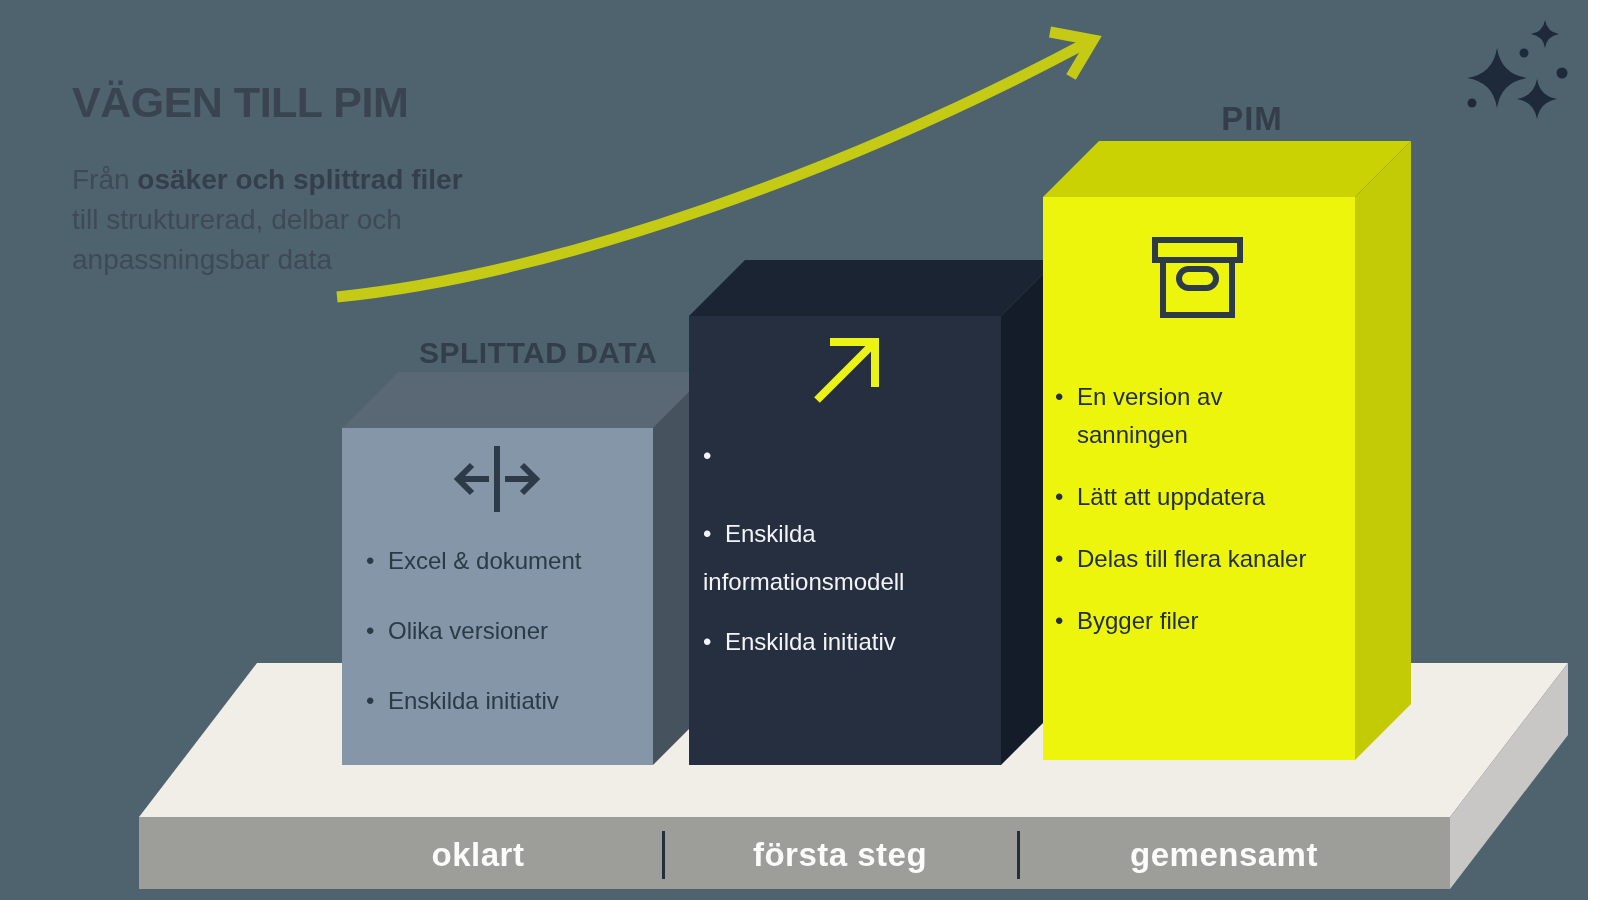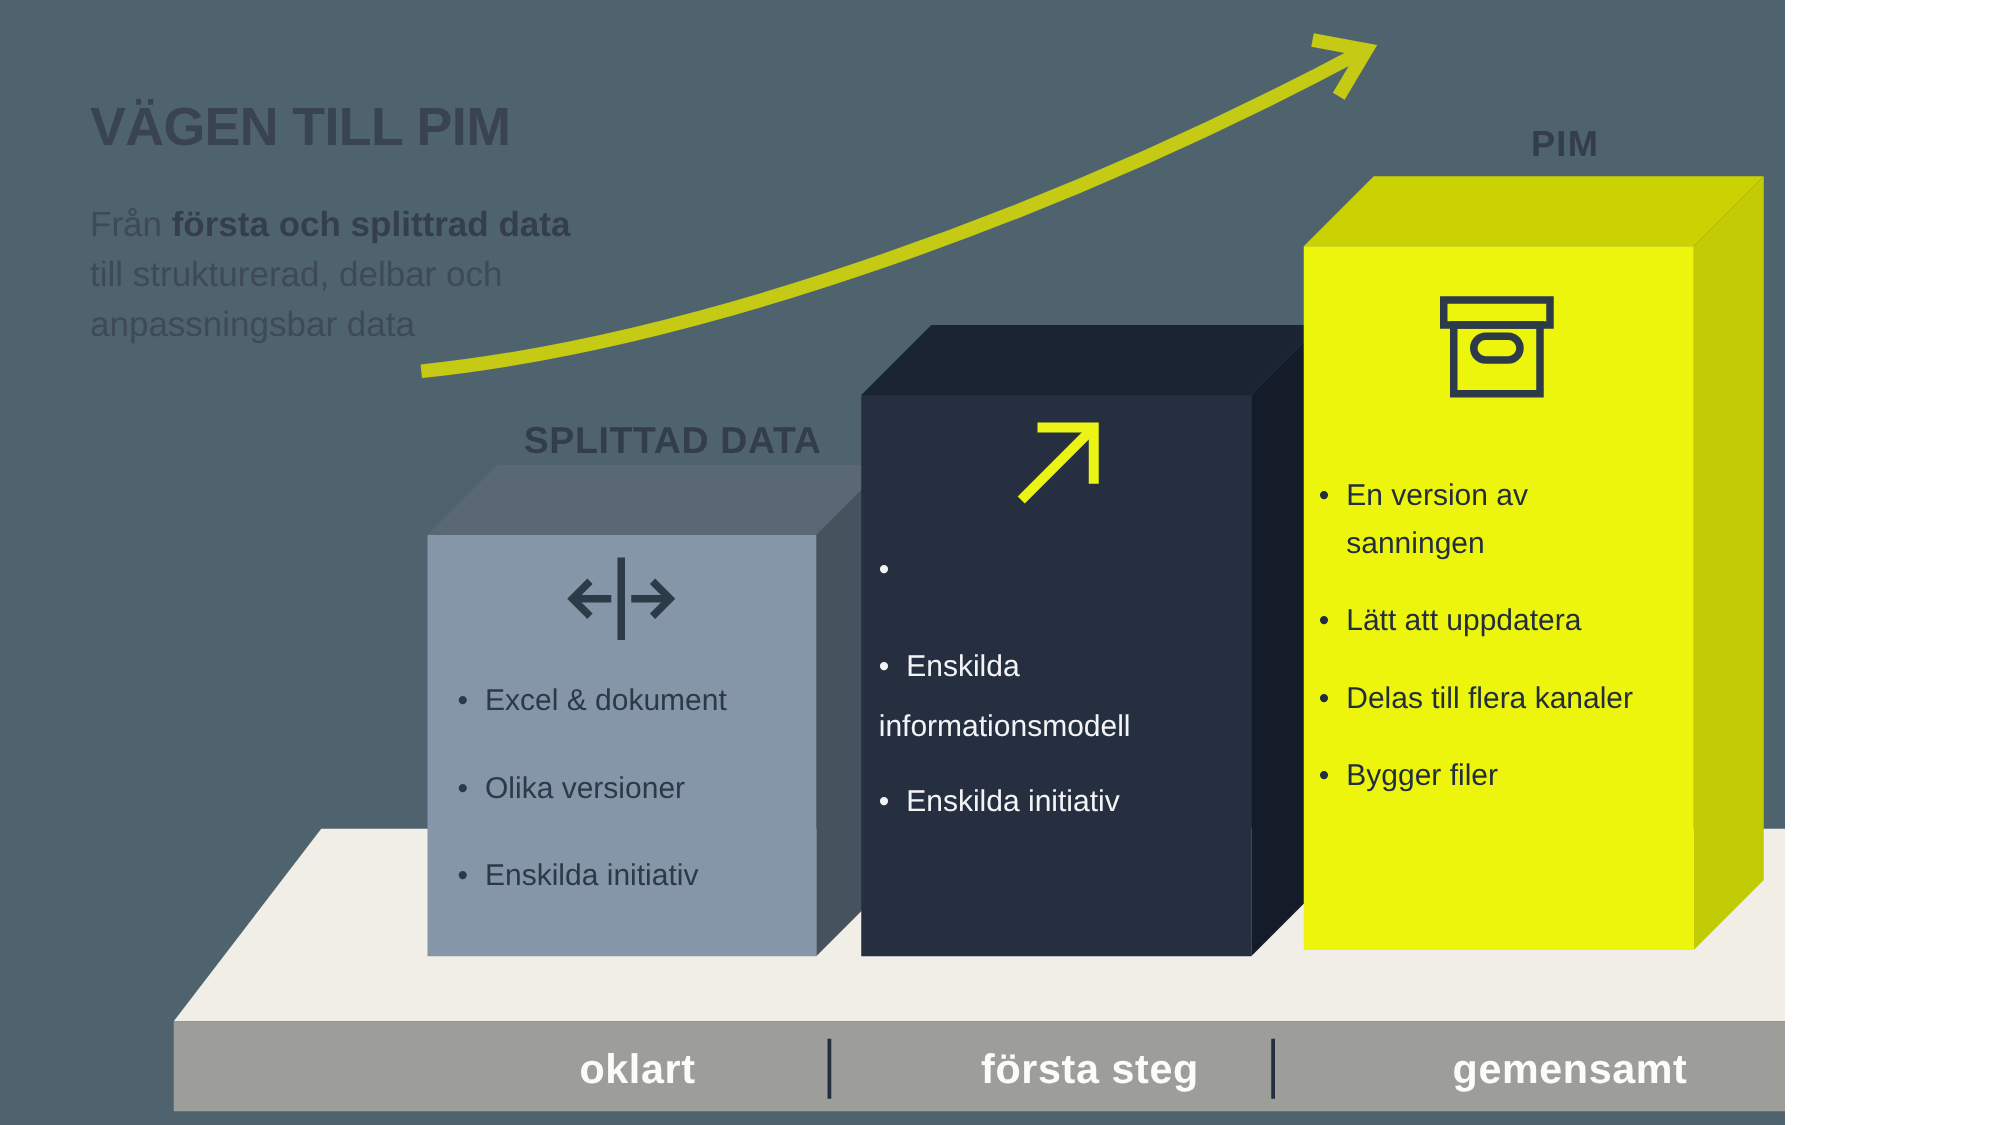--- a/index.html
+++ b/index.html
@@ -1,18 +1,18 @@
 <!DOCTYPE html>
 <html style="--bg: #4e636e; --title: #3a4450; --subtitle: #3e4a55; --subtitle-bold: #343f4b; --stage-label: #333e4a; --arrow: #c5cb15; --sparkle: #1e2a3a; --box1-front: #8496a7; --box1-top: #5a6876; --box1-side: #46535f; --box1-text: #2c3a48; --box2-front: #252f40; --box2-top: #1b2432; --box2-side: #141c29; --box2-text: #f3f4f6; --box3-front: #eef50d; --box3-top: #cbd203; --box3-side: #c3ca06; --box3-text: #222e3d; --icon-dark: #2d3b49; --icon-yellow: #ecf416; --platform-top: #f1eee7; --platform-front: #9d9d9a; --platform-side: #c8c7c5; --platform-text: #fcfcfb; --platform-divider: #232e3e;"><head>
 <meta charset="utf-8">
 <style>
   html,body{margin:0;padding:0;}
   #stage{
     position:relative;
-    width:1428px;height:900px;
+    width:1588px;height:900px;
     background:var(--bg);
     overflow:hidden;
     font-family:"Liberation Sans","DejaVu Sans",sans-serif;
   }
   #scene{position:absolute;left:0;top:0;}
   .abs{position:absolute;}
   .title{
     left:72px;top:78px;
     font-size:43px;font-weight:700;letter-spacing:-0.5px;
     color:var(--title);
@@ -22,41 +22,40 @@
     font-size:28px;line-height:40px;
     color:var(--subtitle);
   }
   .subtitle strong{color:var(--subtitle-bold);font-weight:700;}
   .stage-label{
     font-size:30px;font-weight:700;letter-spacing:0.5px;
     color:var(--stage-label);
     transform:translateX(-50%);
     white-space:nowrap;
   }
-  .stage-label.pim{font-size:29px;letter-spacing:1px;}
+  .stage-label.pim{font-size:33px;letter-spacing:1px;}
   .list{font-size:24px;}
   .li{display:flex;}
   .li .dot{flex:0 0 22px;width:22px;}
   .li.cont{padding-left:0;}
   .li.cont.indent{padding-left:22px;align-items:flex-end;}
   .list-1{left:366px;top:546px;width:280px;line-height:30px;color:var(--box1-text);}
   .list-1 .li + .li{margin-top:40px;}
   .list-2{left:703px;top:440px;width:295px;line-height:32px;color:var(--box2-text);}
   .list-2 .li.bullet:not(:first-child){margin-top:46px;}
   .list-2 .li.cont{margin-top:16px;}
   .list-2 .li.cont + .li.bullet{margin-top:28px;}
   .list-3{left:1055px;top:382px;width:300px;line-height:30px;color:var(--box3-text);}
   .list-3 .li.bullet:not(:first-child){margin-top:32px;}
   .list-3 .li.cont{margin-top:8px;}
   .platform-label{
     font-size:33px;font-weight:700;letter-spacing:0.5px;
     color:var(--platform-text);
     transform:translate(-50%,-50%);
     white-space:nowrap;
-    margin-left:32px;
   }
   .platform-divider{
     width:3px;height:48px;top:831px;
     background:var(--platform-divider);
   }
 </style>
 </head>
 <body>
 
 <div id="stage">
@@ -97,21 +96,21 @@
       <path d="M1545,20 Q1547,32 1559,34 Q1547,36 1545,48 Q1543,36 1531,34 Q1543,32 1545,20 Z"></path>
       <path d="M1537,79 Q1540,96 1557,99 Q1540,102 1537,119 Q1534,102 1517,99 Q1534,96 1537,79 Z"></path>
       <circle cx="1524" cy="53" r="4.5"></circle>
       <circle cx="1562" cy="73" r="5.5"></circle>
       <circle cx="1472" cy="103" r="4.5"></circle>
     </g>
   </svg>
 
   <div class="abs title">VÄGEN TILL PIM</div>
   <div class="abs subtitle">
-    <span>Från </span><strong>första och splittrad data</strong><br>
+    <span>Från </span><strong>osäker och splittrad filer</strong><br>
     <span>till strukturerad, delbar och</span><br>
     <span>anpassningsbar data</span>
   </div>
 
   <div class="abs stage-label" style="left:538px;top:336px;">SPLITTAD DATA</div>
   <div class="abs stage-label pim" style="left:1252px;top:100px;">PIM</div>
 
   <svg class="abs" style="left:448px;top:442px;" width="98" height="76" viewBox="0 0 98 76">
     <g style="stroke:var(--icon-dark);fill:none;stroke-width:6;">
       <line x1="49" y1="4" x2="49" y2="70"></line>

